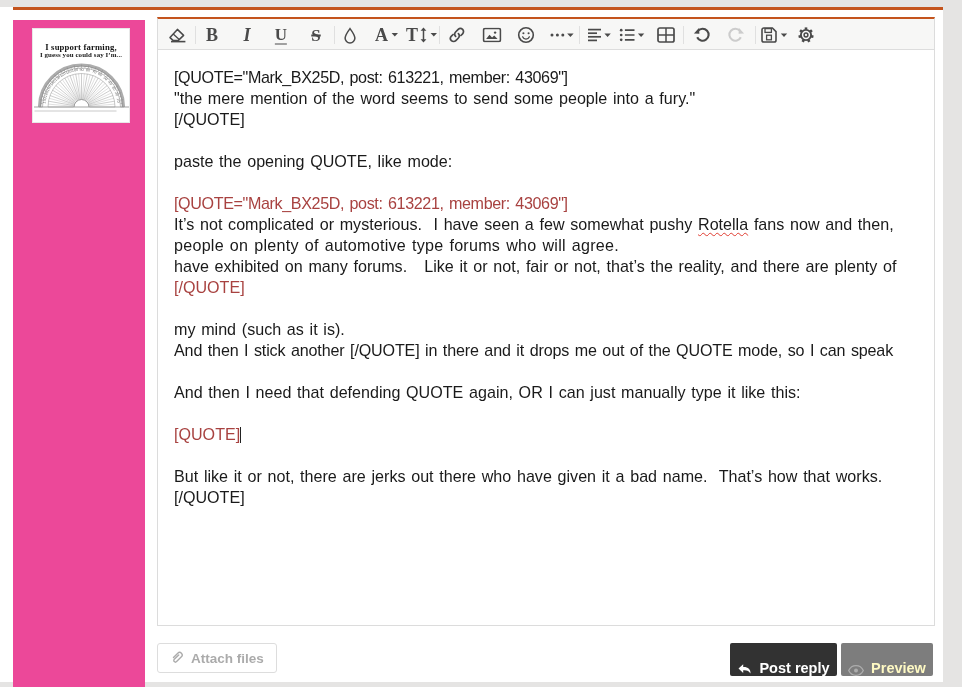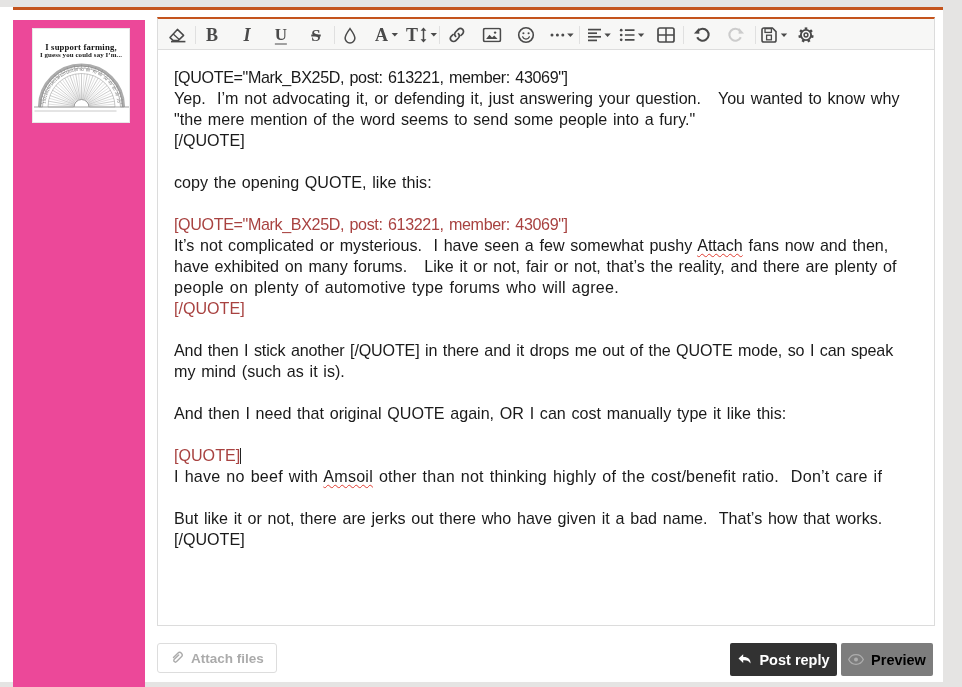--- a/index.html
+++ b/index.html
@@ -23,23 +23,23 @@
 .ln { font-size:16.1px; line-height:21px; color:#1a1a1a; white-space:pre; word-spacing:1.25px; }
 .red { color:#a84240; }
 .ls1 { letter-spacing:-0.36px; }
 .ls2 { letter-spacing:-0.15px; }
 .ls3 { letter-spacing:0.18px; }
 .ls4 { letter-spacing:0.22px; }
 .ls5 { letter-spacing:0.26px; }
 .sq { text-decoration:underline; text-decoration-style:wavy; text-decoration-color:#e03c31; text-decoration-thickness:1.2px; text-underline-offset:2px; }
 .cursor { display:inline-block; width:1px; height:16px; background:#222; vertical-align:-3px; }
 .attach { position:absolute; left:157px; top:643px; height:30px; padding:0 12px; background:#fff; border:1px solid #ddd; border-radius:3px; color:#ababab; font-weight:bold; font-size:13.5px; display:flex; align-items:center; gap:6px; }
-.btn-dark { position:absolute; top:643px; height:33px; display:flex; align-items:center; justify-content:center; gap:7px; font-weight:bold; font-size:14.5px; border-radius:2px; }
+.btn-dark { position:absolute; top:643px; height:33px; display:flex; align-items:flex-end; justify-content:center; gap:7px; font-weight:bold; font-size:14.5px; border-radius:2px; }
 .postreply { left:730px; width:107px; background:#323232; color:#fff; }
-.preview { left:841px; width:92px; background:#7d7d7d; color:#000000; }
+.preview { left:841px; width:92px; background:#7d7d7d; color:#fef9c3; }
 </style>
 </head>
 <body>
 <div class="page"></div>
 <div class="topbar"></div>
 <div class="sidebar">
   <div class="avatar">
     <div class="av1">I support farming,</div>
     <div class="av2">I guess you could say I’m...</div>
     <svg width="96" height="93" viewBox="0 0 96 93" style="position:absolute;left:0;top:0">
@@ -286,39 +286,37 @@
       </div>
 <div class="sep" style="left:37px"></div>
 <div class="sep" style="left:176px"></div>
 <div class="sep" style="left:281px"></div>
 <div class="sep" style="left:421px"></div>
 <div class="sep" style="left:525px"></div>
 <div class="sep" style="left:597px"></div>
   </div>
   <div class="content">
 <div class="ln ls1">[QUOTE="Mark_BX25D, post: 613221, member: 43069"]</div>
-<div class="ln">Yep.&nbsp; I’m not advocating it, or defending it, just answering your question.&nbsp;&nbsp; You wanted to know why</div>
 <div class="ln">"the mere mention of the word seems to send some people into a fury."</div>
 <div class="ln">[/QUOTE]</div>
 <div class="ln">&nbsp;</div>
-<div class="ln">copy the opening QUOTE, like this:</div>
+<div class="ln">paste the opening QUOTE, like mode:</div>
 <div class="ln">&nbsp;</div>
 <div class="ln red ls1">[QUOTE="Mark_BX25D, post: 613221, member: 43069"]</div>
-<div class="ln">It’s not complicated or mysterious.&nbsp; I have seen a few somewhat pushy <span class="sq">Attach</span> fans now and then,</div>
+<div class="ln">It’s not complicated or mysterious.&nbsp; I have seen a few somewhat pushy <span class="sq">Rotella</span> fans now and then,</div>
+<div class="ln ls5">people on plenty of automotive type forums who will agree.</div>
 <div class="ln">have exhibited on many forums.&nbsp;&nbsp; Like it or not, fair or not, that’s the reality, and there are plenty of</div>
-<div class="ln ls5">people on plenty of automotive type forums who will agree.</div>
 <div class="ln red">[/QUOTE]</div>
 <div class="ln">&nbsp;</div>
+<div class="ln">my mind (such as it is).</div>
 <div class="ln ls2">And then I stick another [/QUOTE] in there and it drops me out of the QUOTE mode, so I can speak</div>
-<div class="ln">my mind (such as it is).</div>
-<div class="ln">&nbsp;</div>
-<div class="ln">And then I need that original QUOTE again, OR I can cost manually type it like this:</div>
+<div class="ln">&nbsp;</div>
+<div class="ln">And then I need that defending QUOTE again, OR I can just manually type it like this:</div>
 <div class="ln">&nbsp;</div>
 <div class="ln red">[QUOTE]<span class="cursor"></span></div>
-<div class="ln ls4">I have no beef with <span class="sq">Amsoil</span> other than not thinking highly of the cost/benefit ratio.&nbsp; Don’t care if</div>
 <div class="ln">&nbsp;</div>
 <div class="ln">But like it or not, there are jerks out there who have given it a bad name.&nbsp; That’s how that works.</div>
 <div class="ln">[/QUOTE]</div>
   </div>
 </div>
 <div class="attach"><svg width="15" height="14" viewBox="0 0 15 14">
       <path d="M3.5 6.5 l4.3-4.3 a2.5 2.5 0 0 1 3.6 3.6 l-4.8 4.8 a1.6 1.6 0 0 1 -2.3-2.3 l4.4-4.4" fill="none" stroke="#ababab" stroke-width="1.4" stroke-linecap="round"></path>
     </svg>Attach files</div>
 <div class="btn-dark postreply"><svg width="15" height="13" viewBox="0 0 15 13">
       <path d="M6.2 1.2 L1.5 5.6 l4.7 4.4 V7.2 c3.6-.3 5.9.6 7.3 3.4 .3-4.4-2.6-6.8-7.3-6.6z" fill="#fff"></path>

